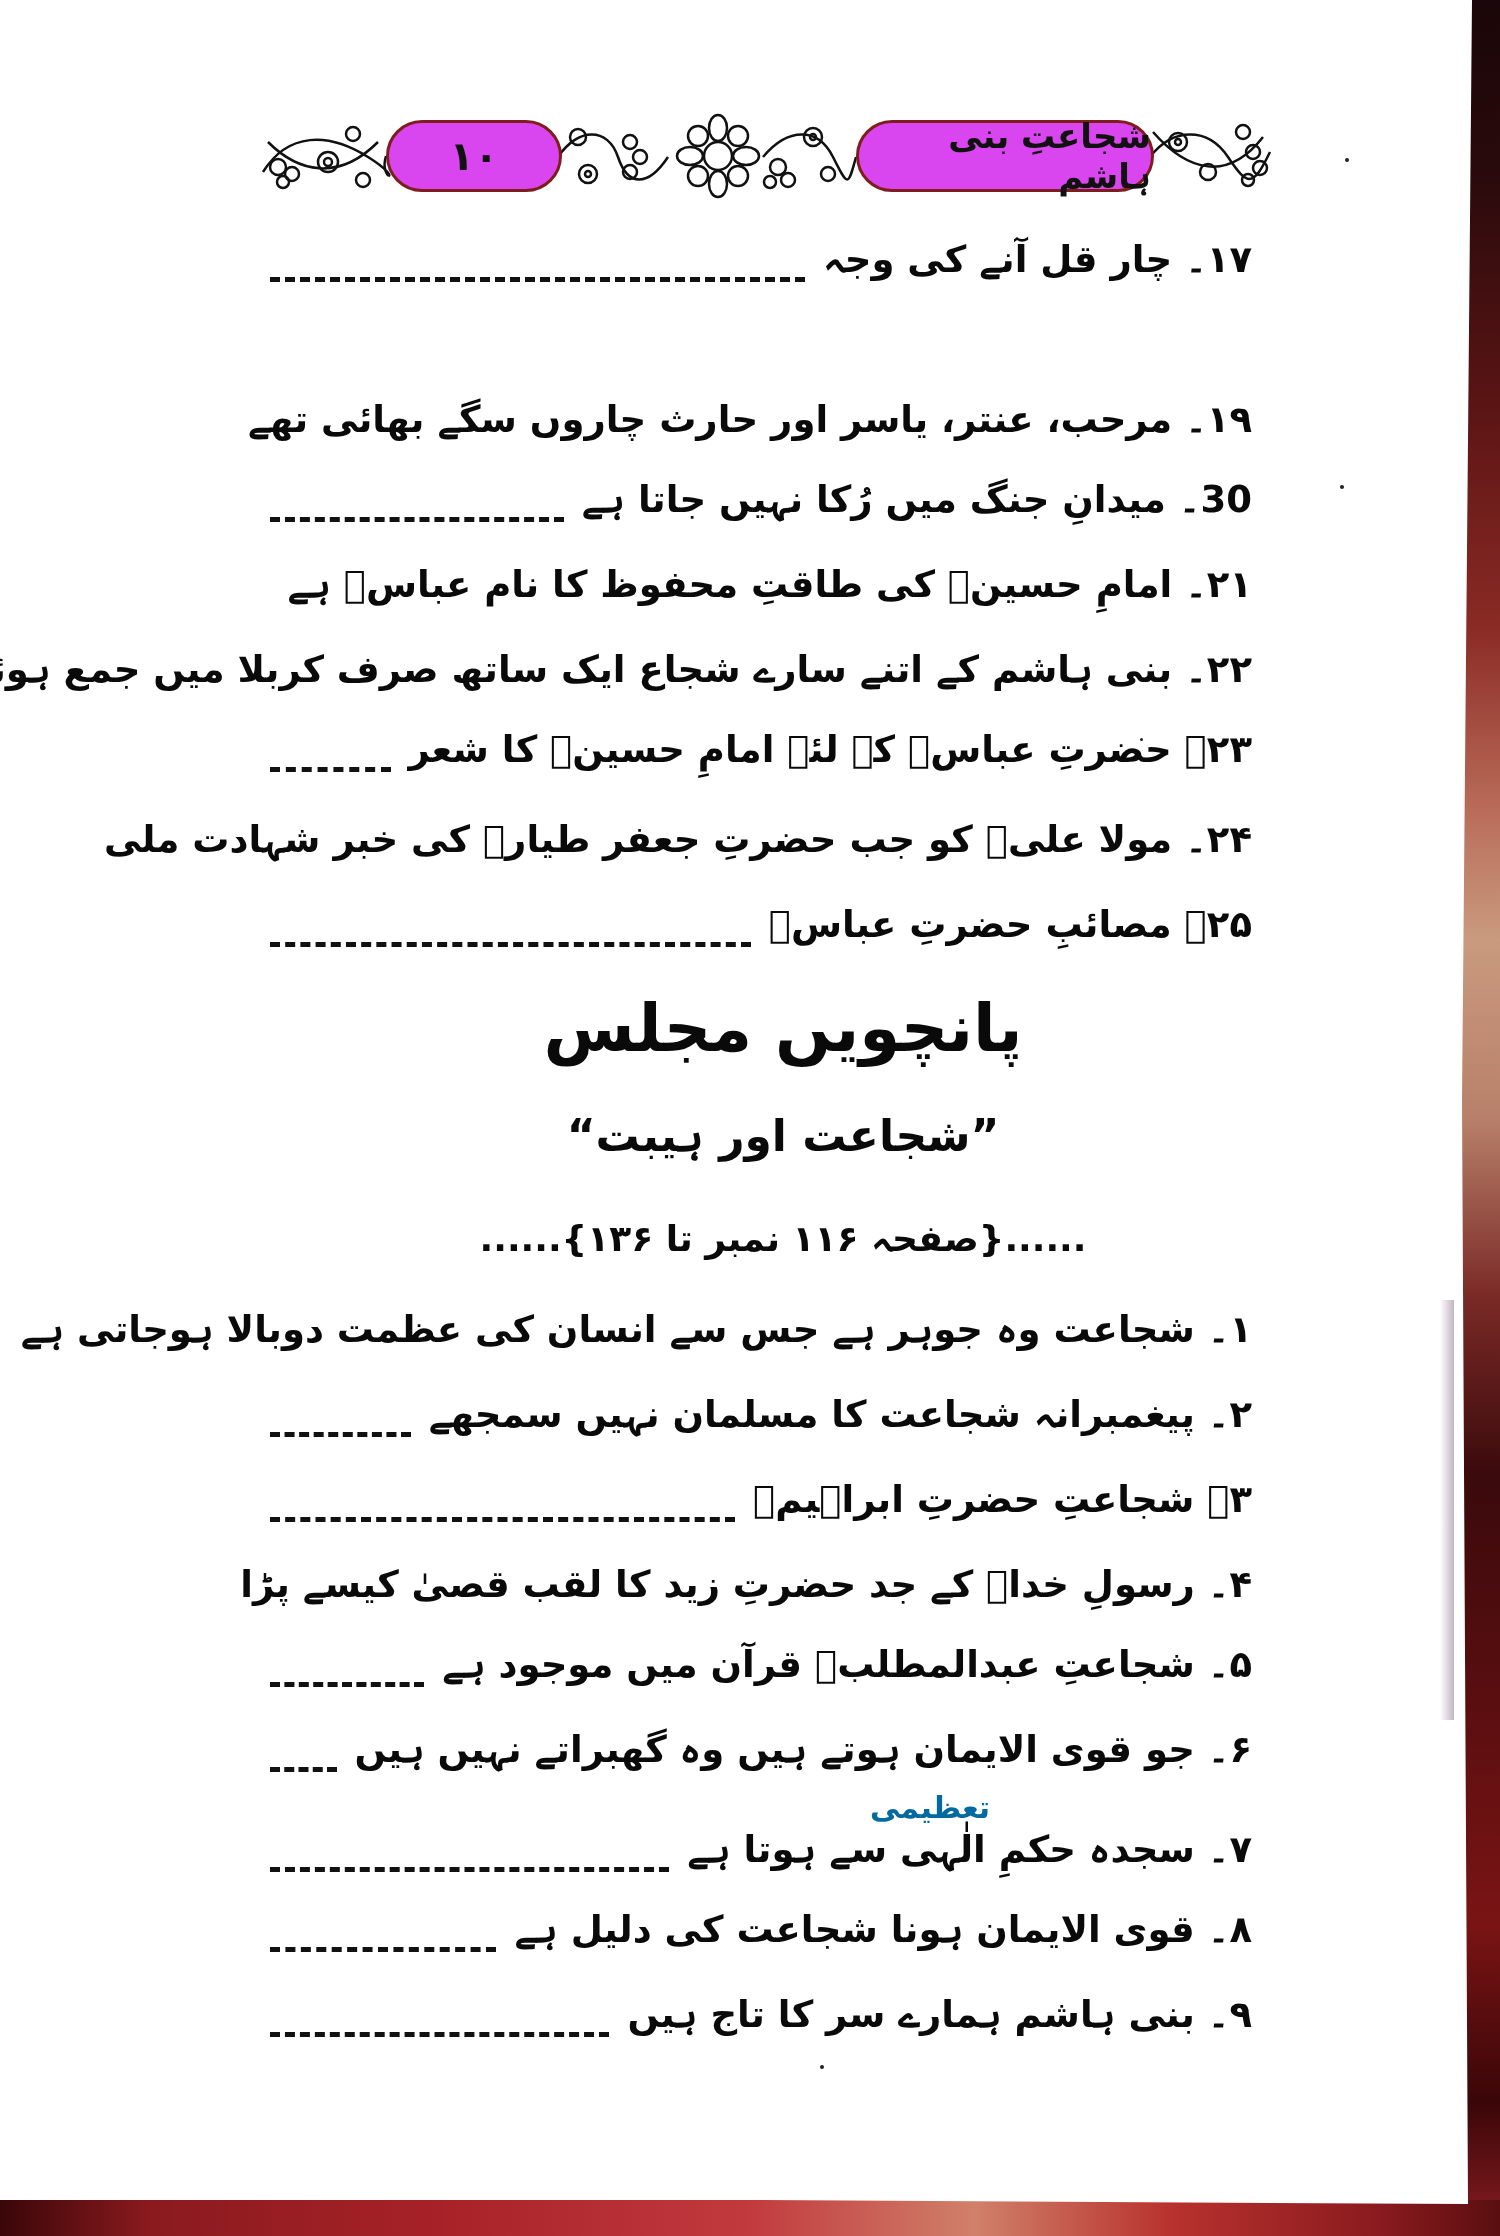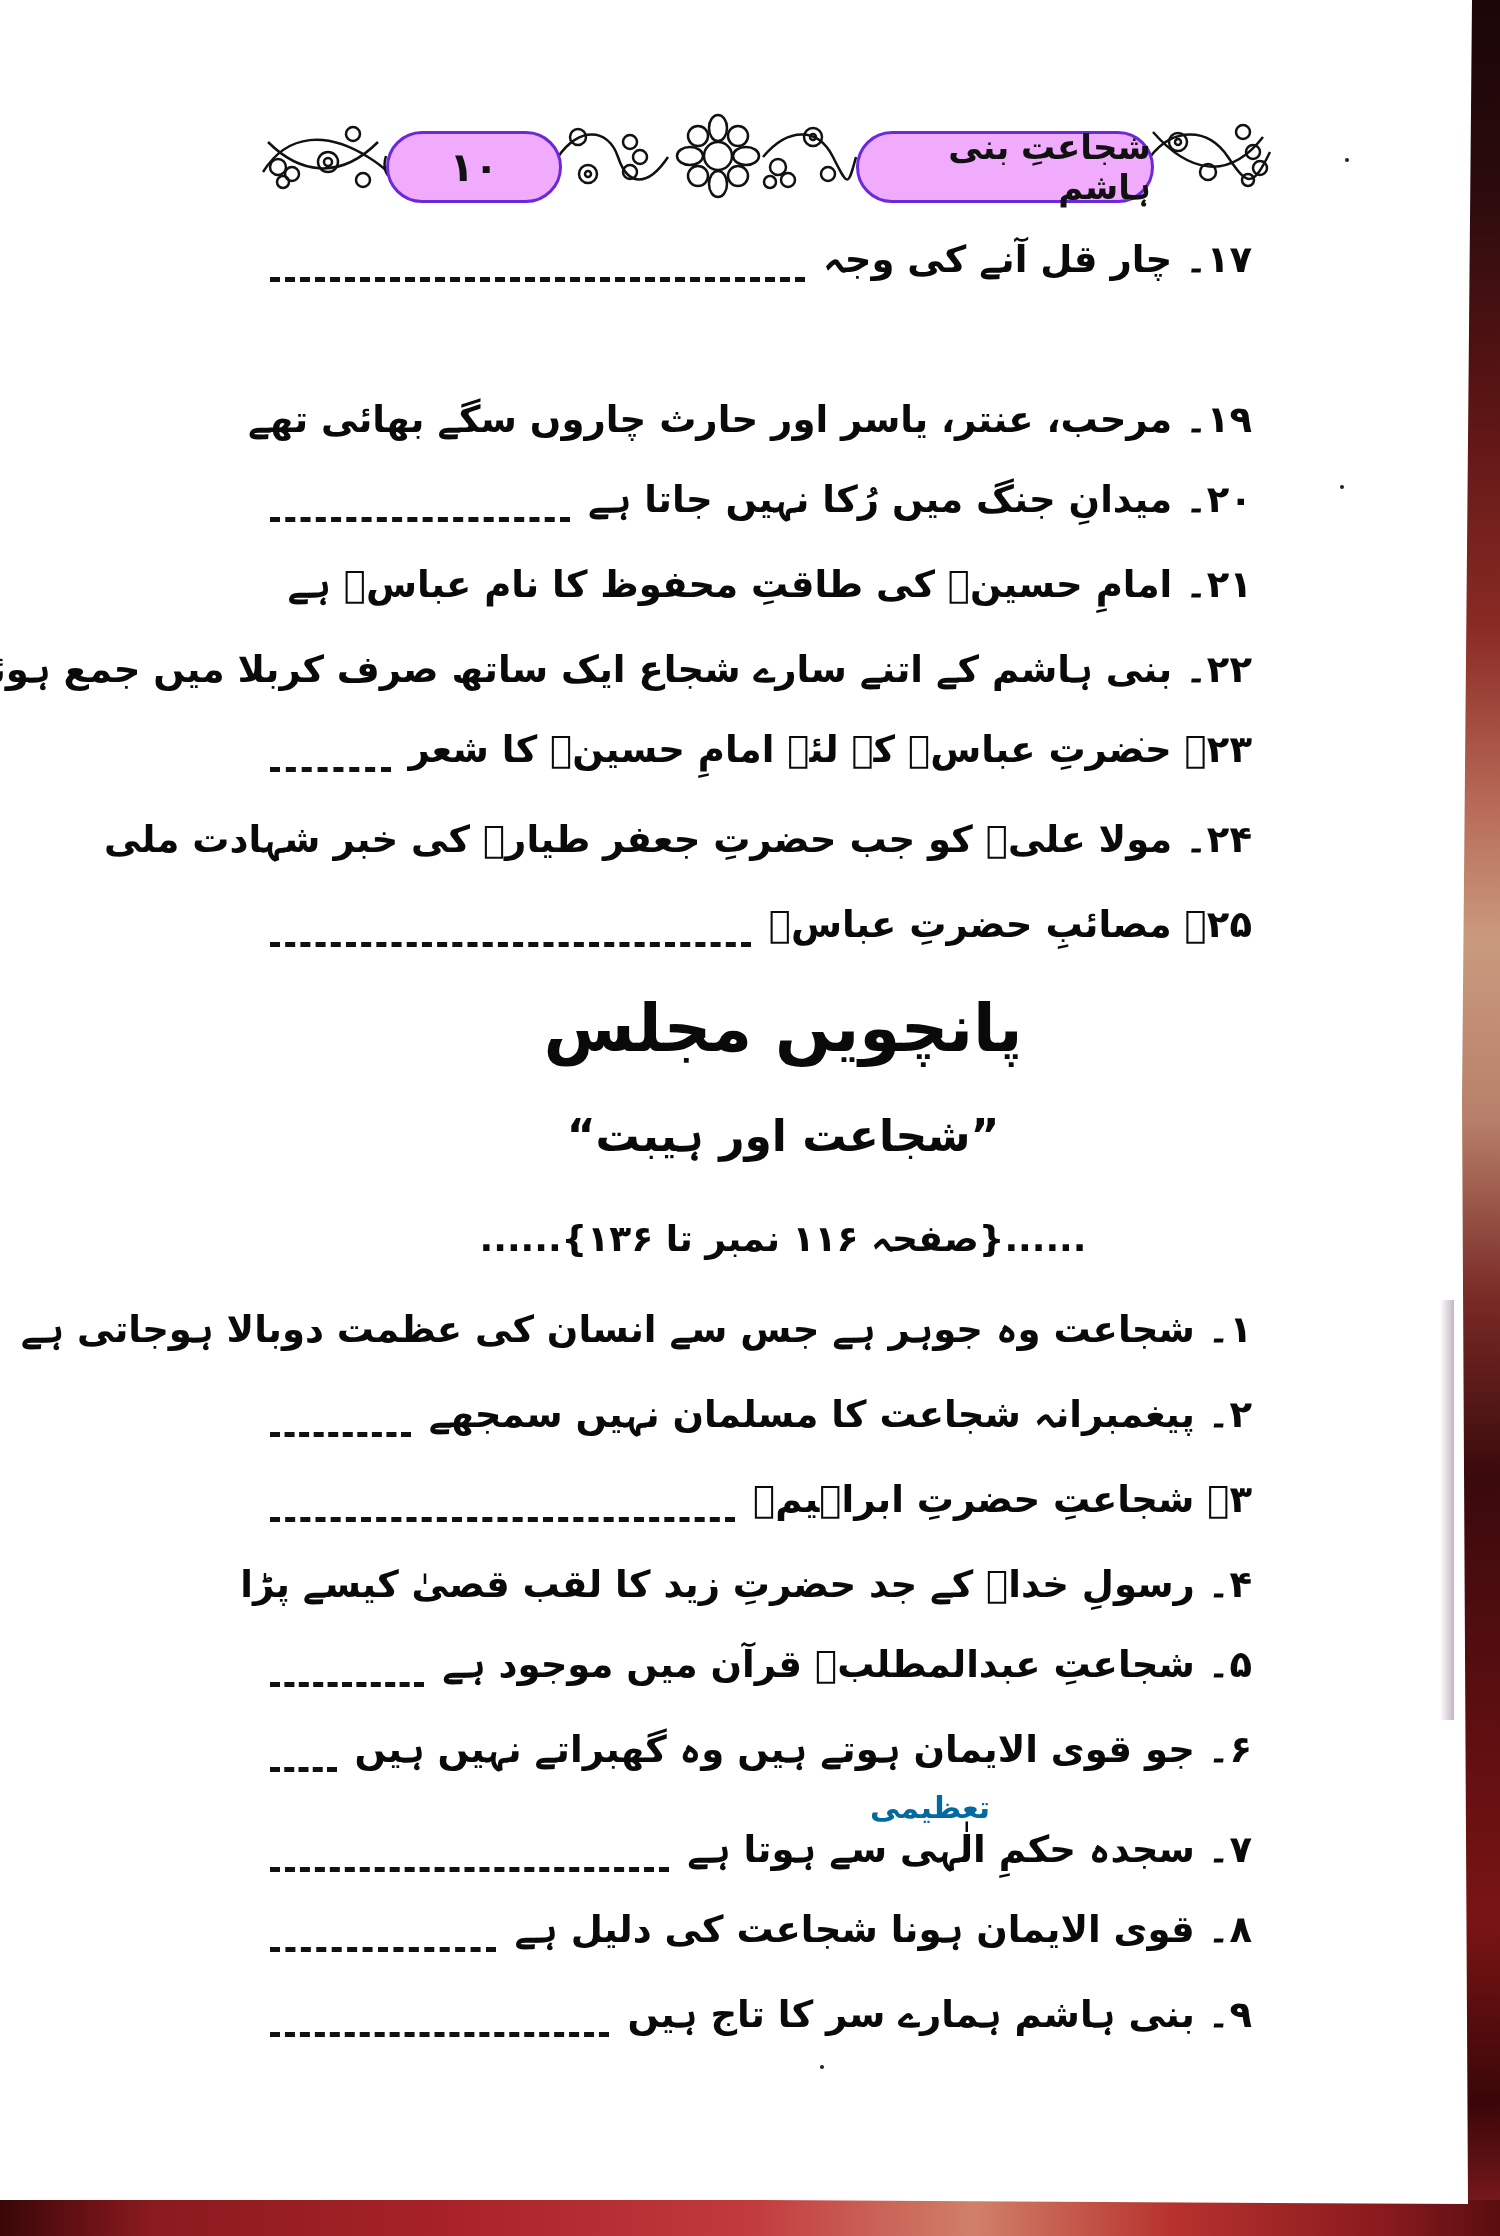--- a/index.html
+++ b/index.html
@@ -24,22 +24,22 @@
   }
   .edge-shadow {
     position:absolute; top:1300px; left:1440px; width:14px; height:420px;
     background:linear-gradient(90deg,rgba(255,255,255,0),rgba(120,90,120,0.45));
   }
 
   
   .header { position:absolute; left:258px; top:112px; width:1016px; height:90px; }
   .vine { position:absolute; top:0; height:90px; }
   .cartouche {
-    position:absolute; top:19px; height:66px;
-    border:3px solid #6d28d9; border-radius:36px; background:#f0abfc;
+    position:absolute; top:8px; height:66px;
+    border:3px solid #7f1d1d; border-radius:36px; background:#d946ef;
     display:flex; align-items:center; justify-content:center;
     font-family:"DejaVu Sans", sans-serif; color:#111;
   }
   .pagenum { left:128px; width:170px; font-size:40px; font-weight:bold; }
   .runtitle { left:598px; width:292px; font-size:34px; font-weight:bold; direction:rtl; }
 
   
   .line {
     position:absolute; left:270px; width:982px;
     display:flex; flex-direction:row-reverse; align-items:flex-end;
@@ -134,21 +134,21 @@
 
   <div class="line" style="top:238px">
     <span class="txt">۱۷۔ چار قل آنے کی وجہ</span>
     <span class="dash"></span>
   </div>
   <div class="line" style="top:398px">
     <span class="txt">۱۹۔ مرحب، عنتر، یاسر اور حارث چاروں سگے بھائی تھے</span>
     <span class="dash"></span>
   </div>
   <div class="line" style="top:478px">
-    <span class="txt">۲۰۔ میدانِ جنگ میں رُکا نہیں جاتا ہے</span>
+    <span class="txt">30۔ میدانِ جنگ میں رُکا نہیں جاتا ہے</span>
     <span class="dash"></span>
   </div>
   <div class="line" style="top:563px">
     <span class="txt">۲۱۔ امامِ حسینؑ کی طاقتِ محفوظ کا نام عباسؑ ہے</span>
     <span class="dash"></span>
   </div>
   <div class="line" style="top:648px">
     <span class="txt">۲۲۔ بنی ہاشم کے اتنے سارے شجاع ایک ساتھ صرف کربلا میں جمع ہوئے</span>
     <span class="dash none"></span>
   </div>

